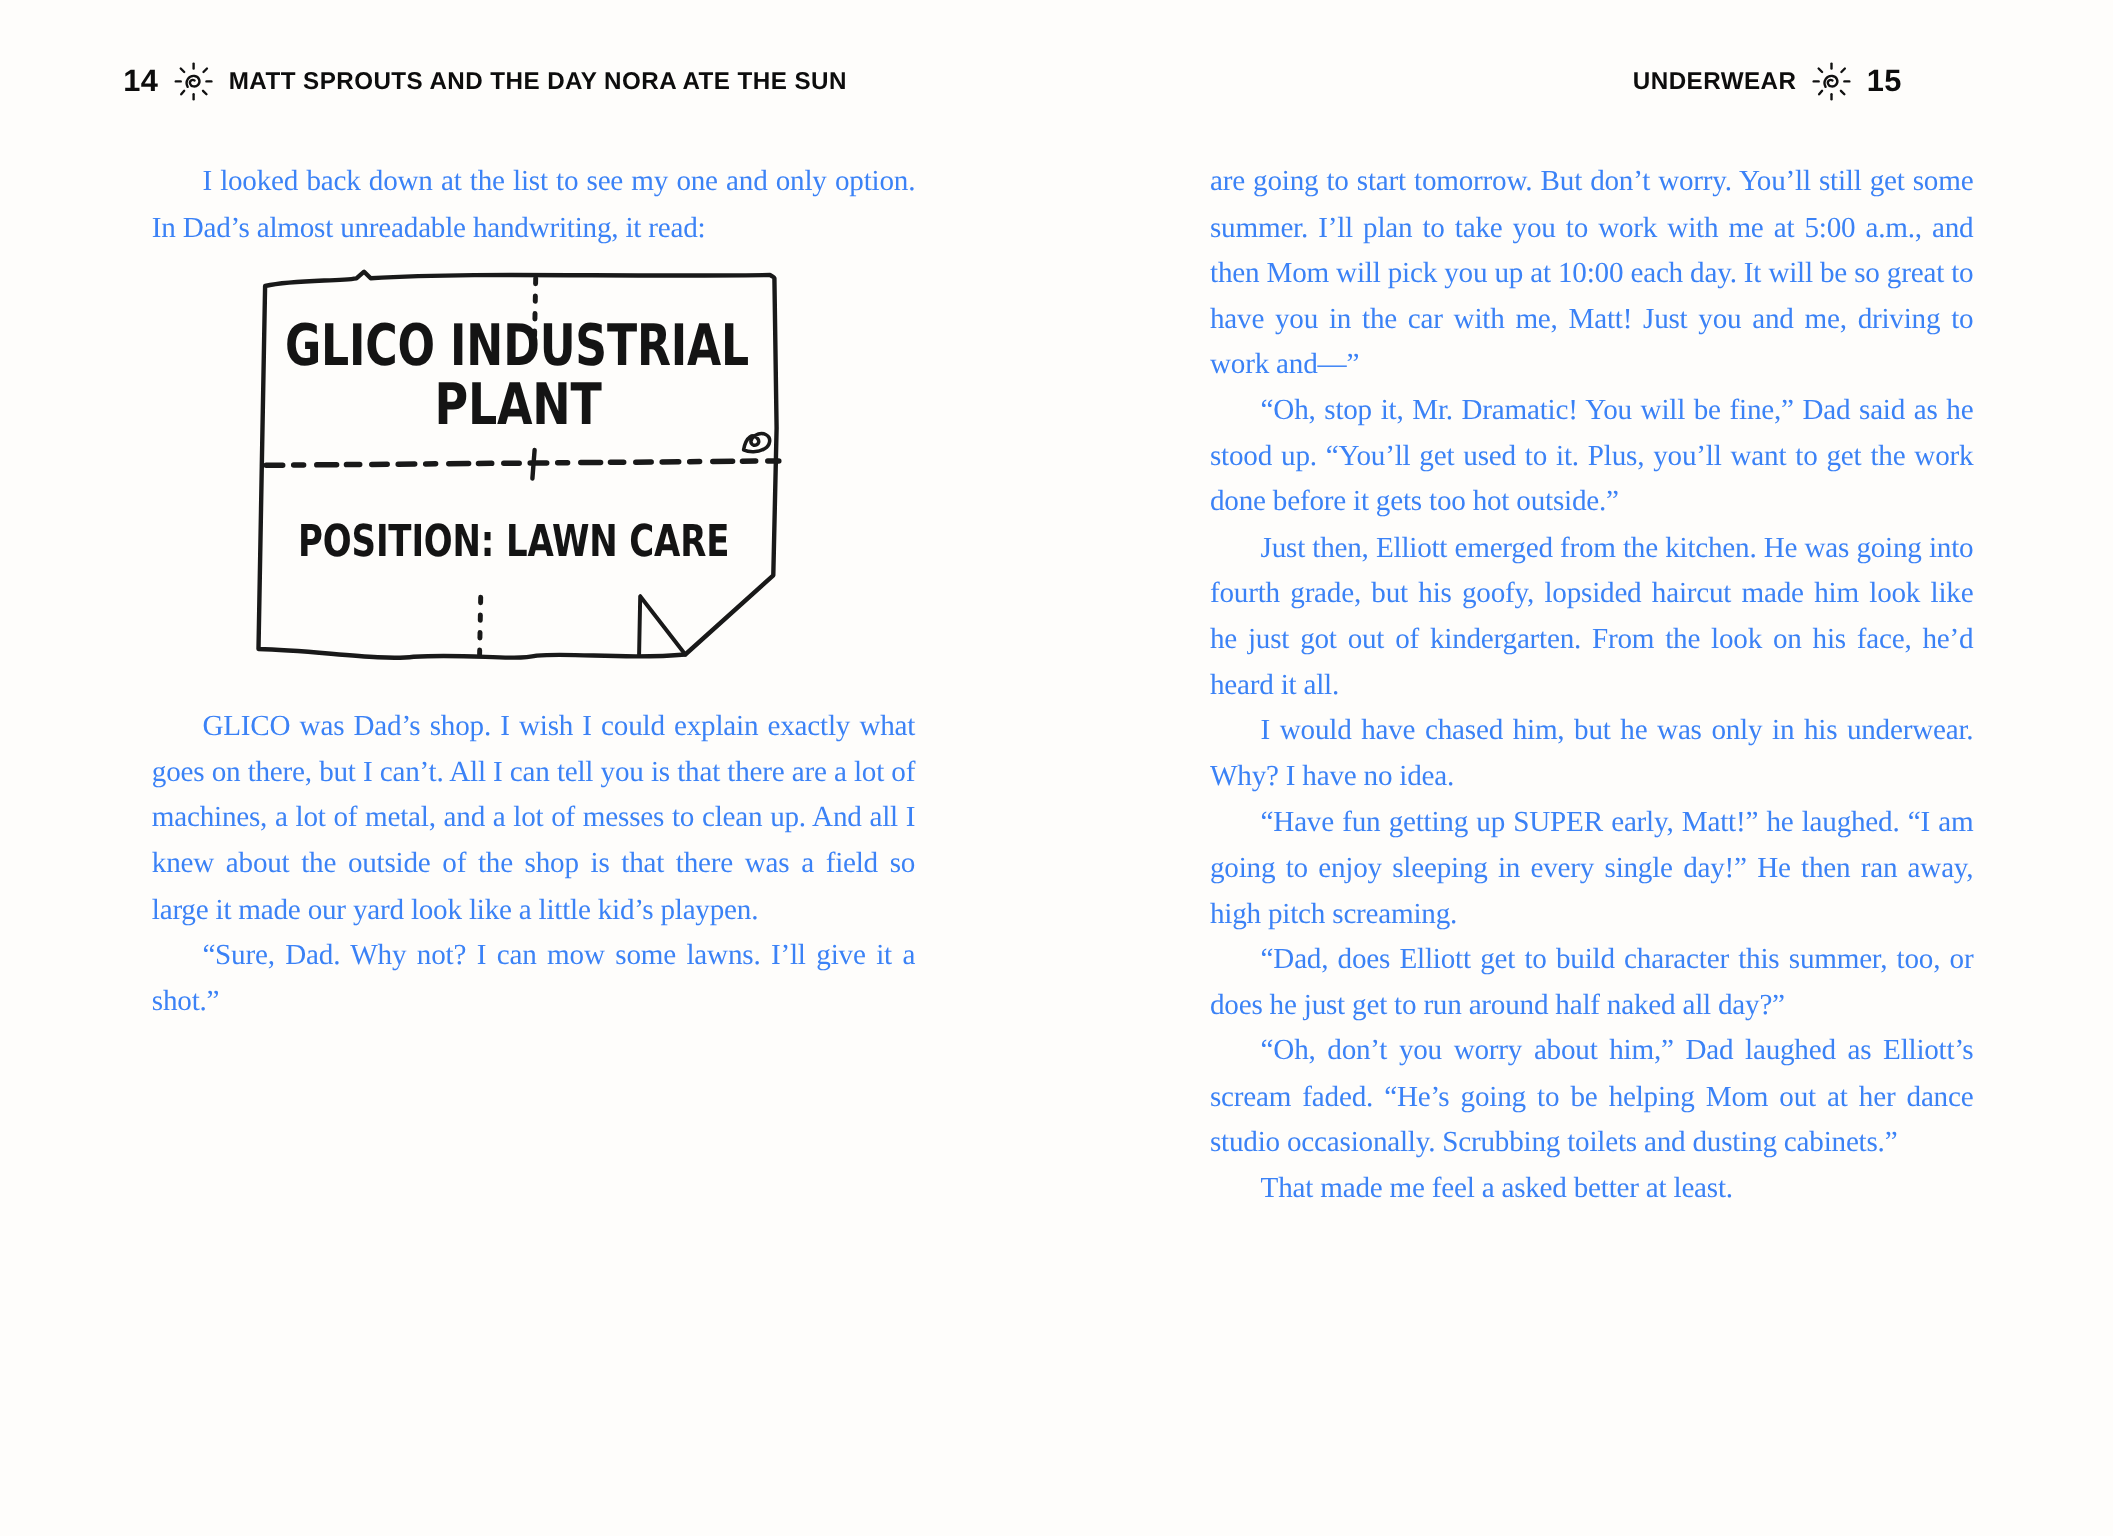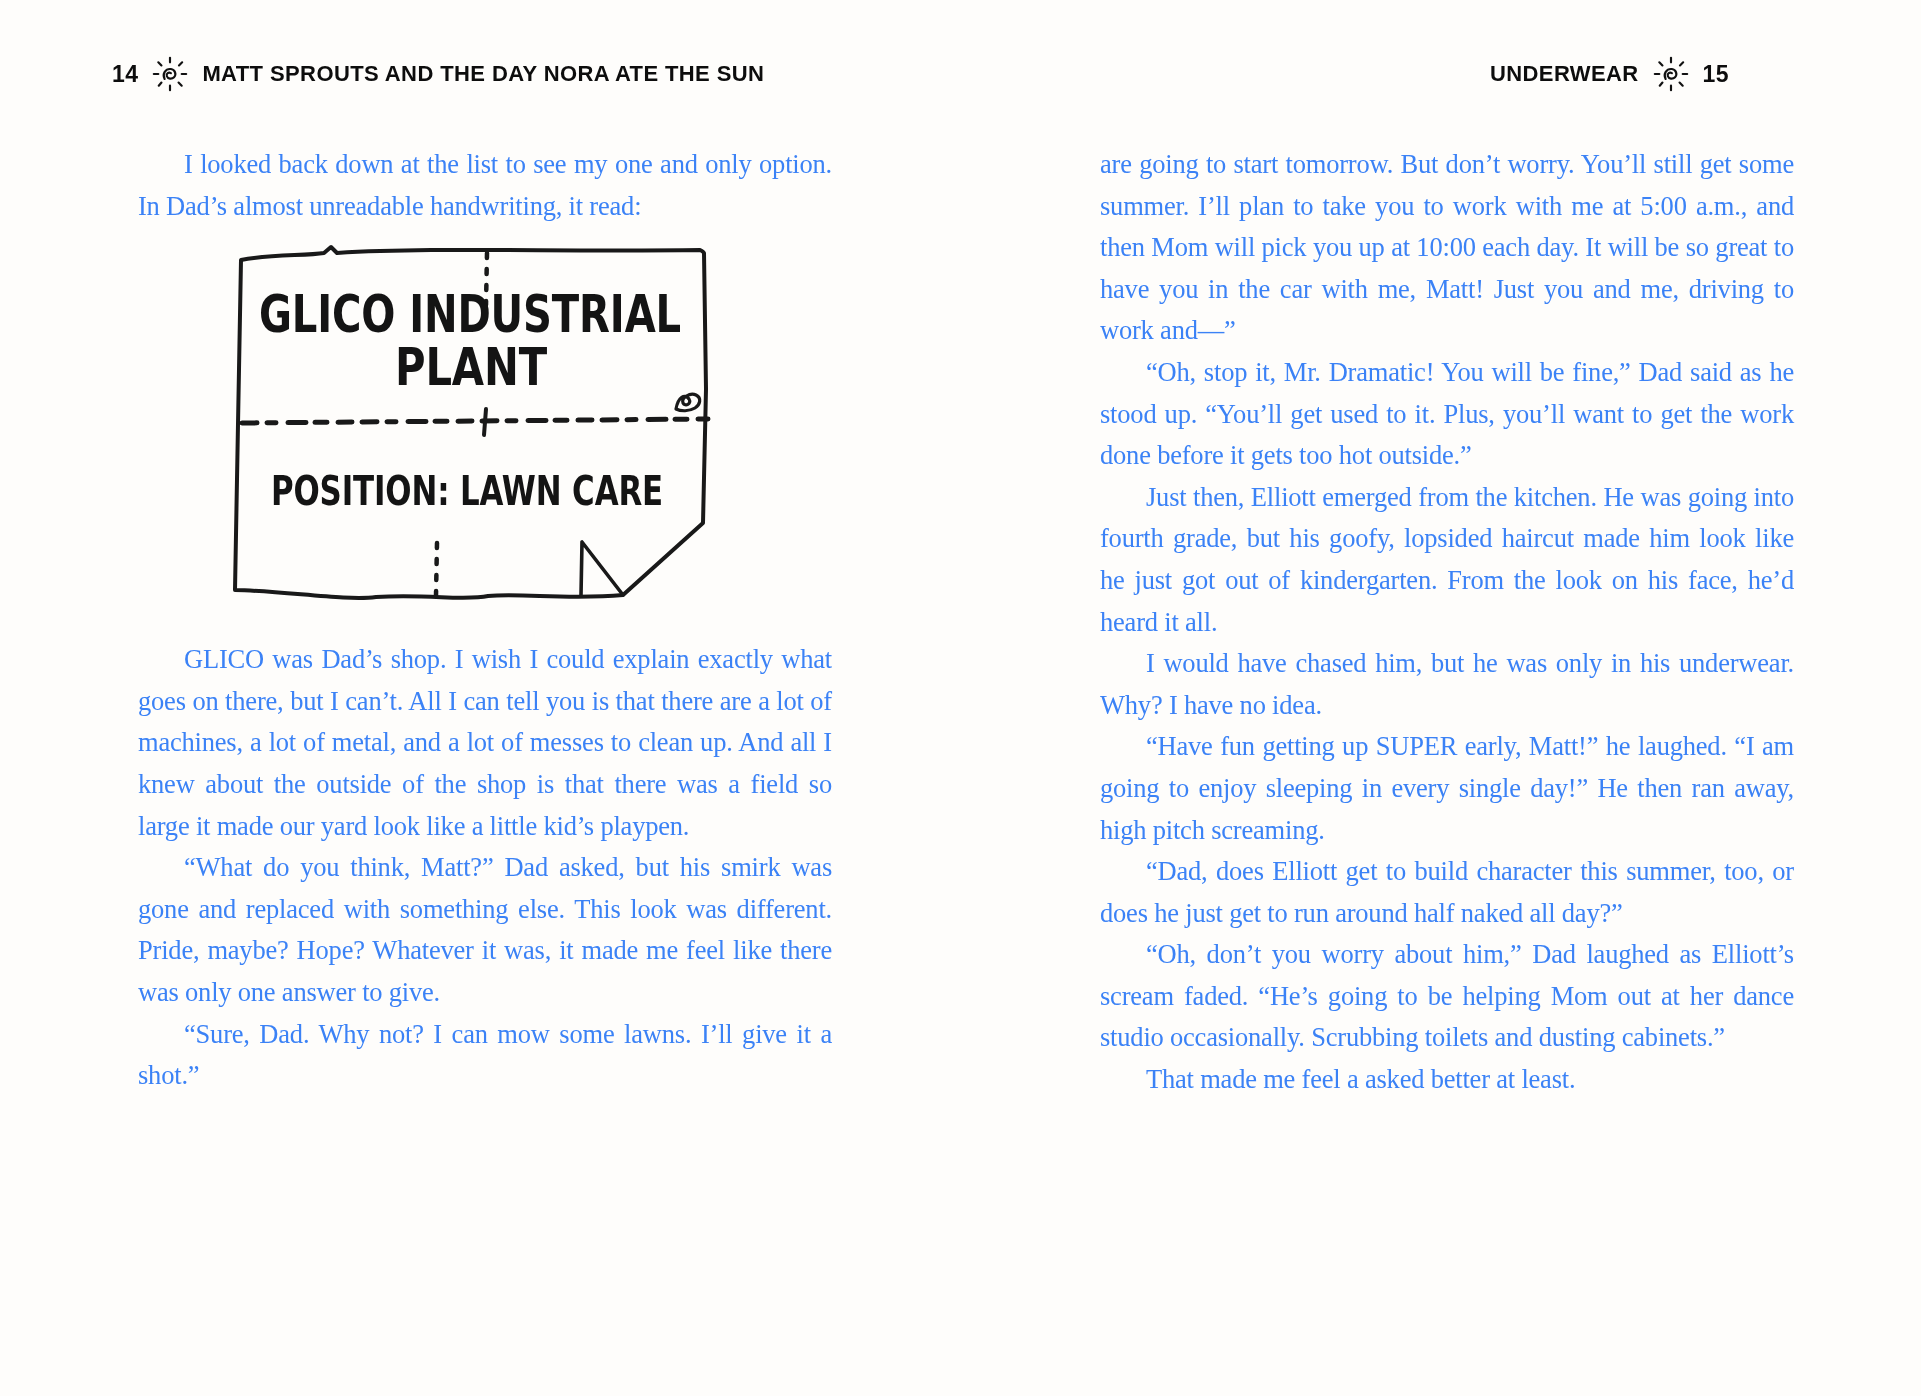--- a/index.html
+++ b/index.html
@@ -13,21 +13,21 @@
   }
   .running-head {
     position:absolute; top:57px; height:34px;
     display:flex; align-items:center; gap:14px;
     font-family:"Liberation Sans", sans-serif;
     font-weight:700; font-size:22px; letter-spacing:0.4px;
     color:#0d0d0d; white-space:nowrap;
   }
   .head-left  { left:112px; }
   .head-right { right:192px; }
-  .running-head .folio { font-size:23px; }
+  .running-head .folio { font-size:28px; }
   .sun-icon svg { display:block; }
   .column {
     position:absolute; top:144px; width:694px;
     font-size:26.5px; line-height:41.6px;
     text-align:justify; letter-spacing:-0.2px;
     color:#3b82f6;
   }
   .col-left  { left:138px; }
   .col-right { left:1100px; }
   p.para { text-indent:0; }
@@ -107,21 +107,20 @@
       <path class="sign-ink" stroke-width="3.2" d="M452,170 c2,-12 9,-16 13,-10 c3,5 -4,8 -6,4 c-2,-5 7,-11 13,-8 c6,3 4,10 -1,13 c-6,3.5 -14,3.5 -19,1 z"></path>
 
       <text class="sign-text" x="246" y="93" font-size="52" text-anchor="middle" textLength="422" lengthAdjust="spacingAndGlyphs">GLICO INDUSTRIAL</text>
       <text class="sign-text" x="247" y="146" font-size="52" text-anchor="middle" textLength="152" lengthAdjust="spacingAndGlyphs">PLANT</text>
       <text class="sign-text" x="243" y="266" font-size="40" text-anchor="middle" textLength="392" lengthAdjust="spacingAndGlyphs">POSITION: LAWN CARE</text>
     </svg>
   </div>
 
   <div>
       <p class="para indent"><span>GLICO was Dad’s shop. I wish I could explain exactly what goes on there, but I can’t. All I can tell you is that there are a lot of machines, a lot of metal, and a lot of messes to clean up. And all I knew about the outside of the shop is that there was a field so large it made our yard look like a little kid’s playpen.</span></p>
-      <p class="para indent"><span>“What do you think, Matt?” Dad asked, but his smirk was gone and replaced with something else. This look was different. Pride, maybe? Hope? Whatever it was, it made me feel like there was only one answer to give.</span></p>
       <p class="para indent"><span>“Sure, Dad. Why not? I can mow some lawns. I’ll give it a shot.”</span></p>
     </div>
 </div>
 
 <div class="column col-right">
   <div>
       <p class="para"><span>are going to start tomorrow. But don’t worry. You’ll still get some summer. I’ll plan to take you to work with me at 5:00 a.m., and then Mom will pick you up at 10:00 each day. It will be so great to have you in the car with me, Matt! Just you and me, driving to work and—”</span></p>
       <p class="para indent"><span>“Oh, stop it, Mr. Dramatic! You will be fine,” Dad said as he stood up. “You’ll get used to it. Plus, you’ll want to get the work done before it gets too hot outside.”</span></p>
       <p class="para indent"><span>Just then, Elliott emerged from the kitchen. He was going into fourth grade, but his goofy, lopsided haircut made him look like he just got out of kindergarten. From the look on his face, he’d heard it all.</span></p>
       <p class="para indent"><span>I would have chased him, but he was only in his underwear. Why? I have no idea.</span></p>

